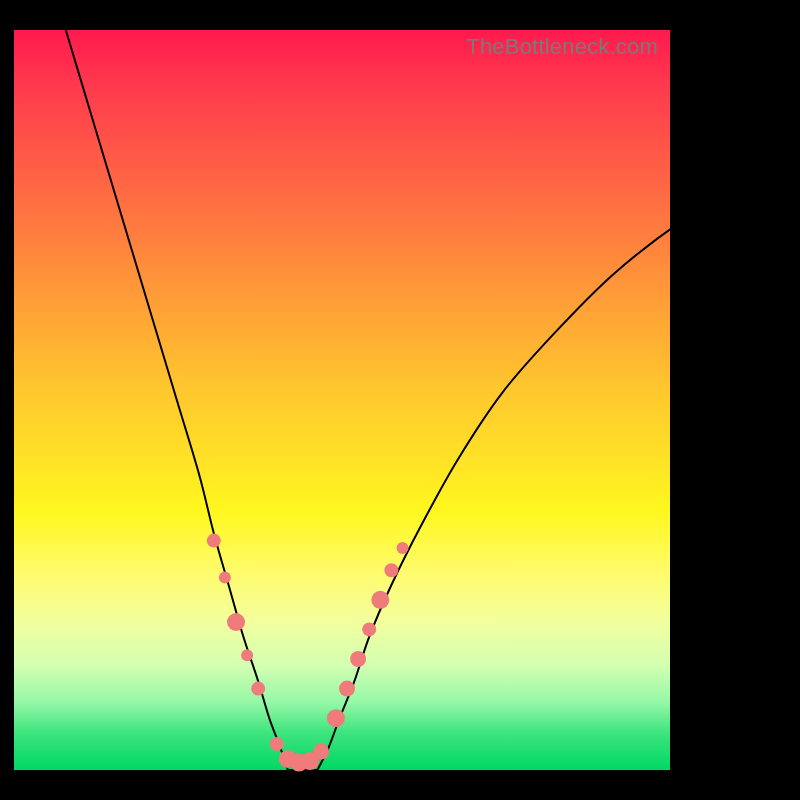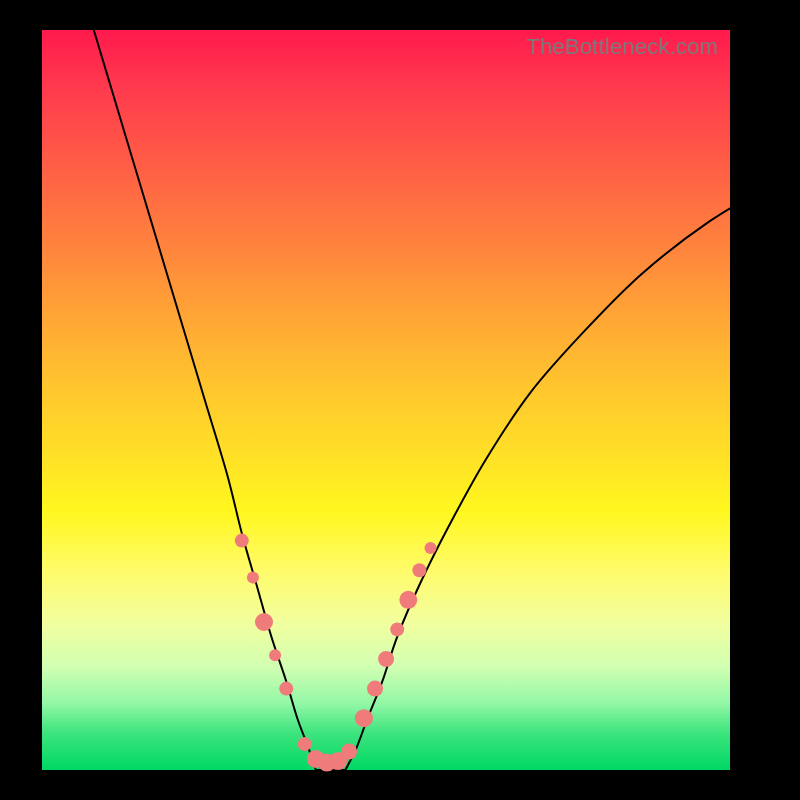--- a/index.html
+++ b/index.html
@@ -12,42 +12,41 @@
     font-family: Arial, Helvetica, sans-serif;
   }
   .stage {
     position: relative;
     width: 800px;
     height: 800px;
     background: #000;
   }
   .plot {
     position: absolute;
-    left: 42px;
+    left: 14px;
     top: 30px;
     width: 656px;
     height: 740px;
     background: linear-gradient(
       to bottom,
       #ff1a4d 0%,
       #ff3b4d 8%,
       #ff5d46 18%,
       #ff7f3e 28%,
       #ffa336 38%,
       #ffc52e 48%,
       #ffe226 58%,
       #fff71e 65%,
       #fffb6a 73%,
       #f2ff9e 80%,
       #d2ffb2 86%,
       #92f7a6 91%,
       #3de47d 95%,
       #00d864 100%
     );
-    padding-left: 32px;
   }
   .watermark {
     position: absolute;
     top: 4px;
     right: 12px;
     color: #7a7a7a;
     font-size: 22px;
     font-weight: 400;
     letter-spacing: 0.2px;
     pointer-events: none;

